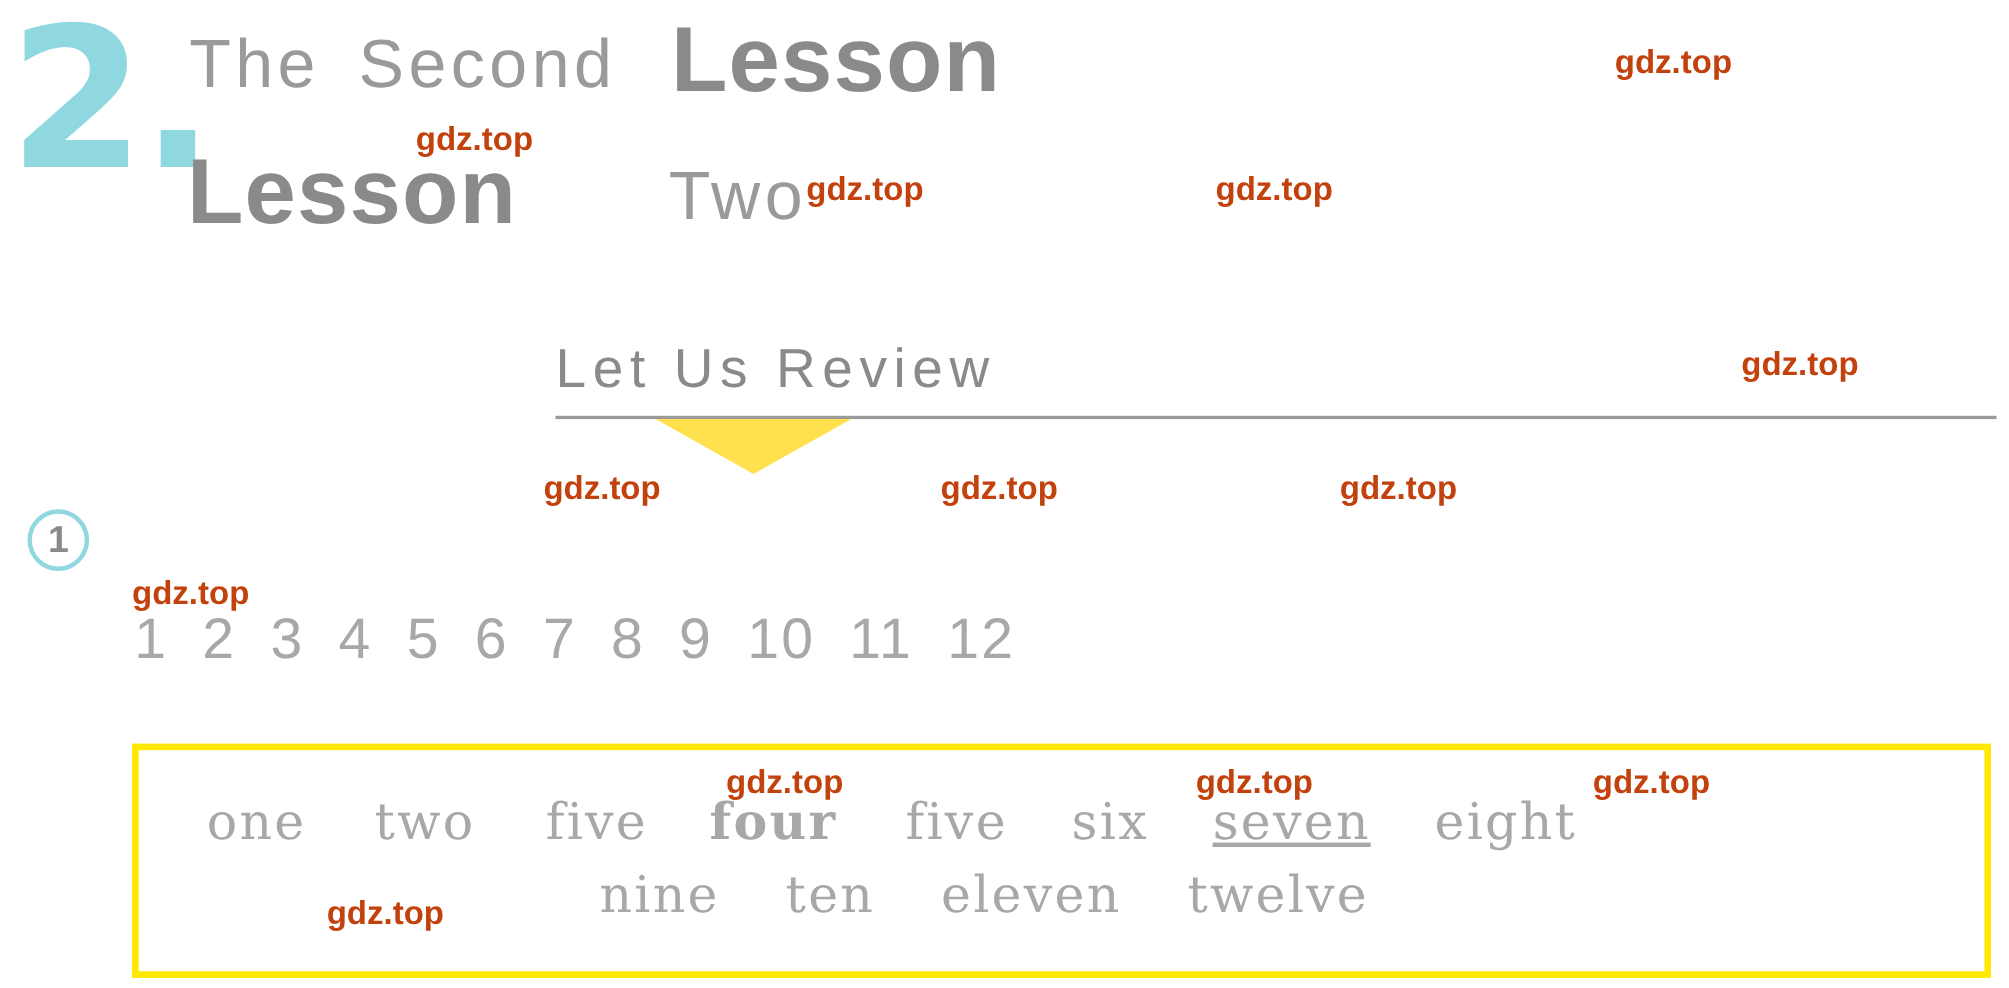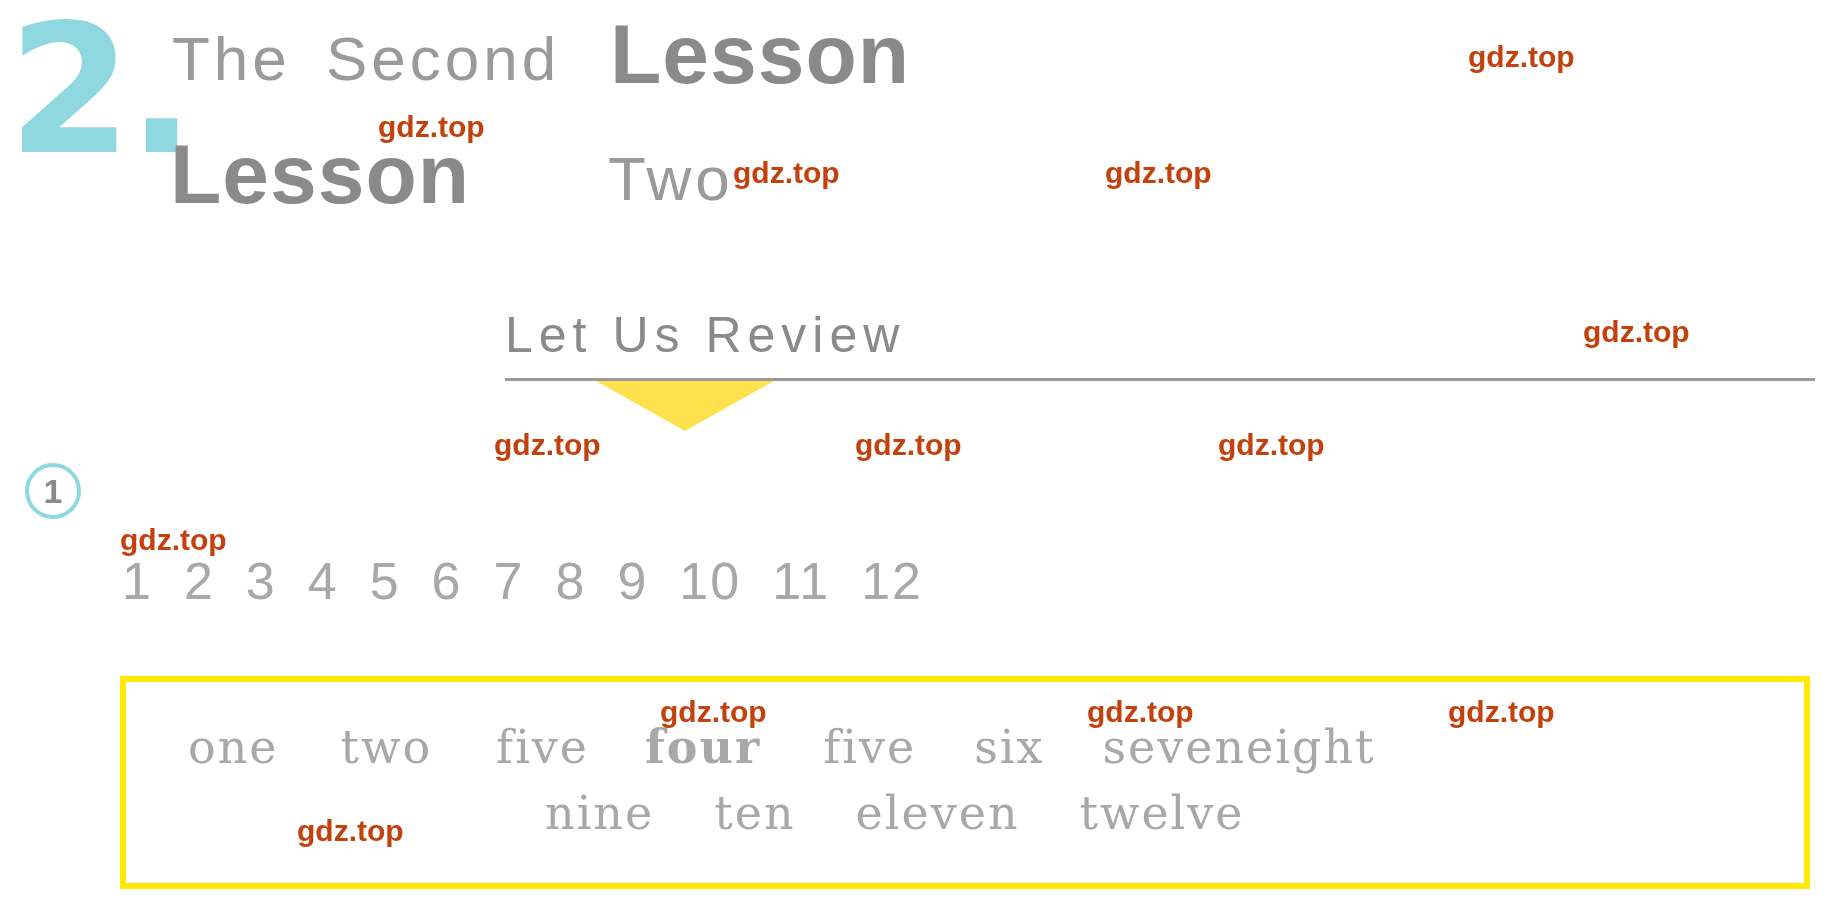--- a/index.html
+++ b/index.html
@@ -210,21 +210,21 @@
   <div class="review-rule"></div>
   <div class="review-tri"></div>
 
   <div class="ex-circle">
     <span>1</span>
   </div>
 
   <div class="digits"><span>1</span><span>2</span><span>3</span><span>4</span><span>5</span><span>6</span><span>7</span><span>8</span><span>9</span><span>10</span><span>11</span><span>12</span></div>
 
   <div class="word-box"></div>
-  <div class="word-row word-row-1"><span style="margin-right: 62px;">one</span><span style="margin-right: 64px;">two</span><span style="margin-right: 56px;">five</span><span style="margin-right: 62px; font-weight: bold;">four</span><span style="margin-right: 58px;">five</span><span style="margin-right: 58px;">six</span><span style="">seven</span><span style="margin-right: 0px;">eight</span></div>
+  <div class="word-row word-row-1"><span style="margin-right: 62px;">one</span><span style="margin-right: 64px;">two</span><span style="margin-right: 56px;">five</span><span style="margin-right: 62px; font-weight: bold;">four</span><span style="margin-right: 58px;">five</span><span style="margin-right: 58px;">six</span><span style="margin-right: 58px; text-decoration: underline;">seven</span><span style="margin-right: 0px;">eight</span></div>
   <div class="word-row word-row-2"><span style="margin-right: 60px;">nine</span><span style="margin-right: 60px;">ten</span><span style="margin-right: 60px;">eleven</span><span style="margin-right: 0px;">twelve</span></div>
 
   <div id="watermark-layer">
       <div class="wm" style="left: 1468px; top: 42px;">gdz.top</div>
       <div class="wm" style="left: 378px; top: 112px;">gdz.top</div>
       <div class="wm" style="left: 733px; top: 158px;">gdz.top</div>
       <div class="wm" style="left: 1105px; top: 158px;">gdz.top</div>
       <div class="wm" style="left: 1583px; top: 317px;">gdz.top</div>
       <div class="wm" style="left: 494px; top: 430px;">gdz.top</div>
       <div class="wm" style="left: 855px; top: 430px;">gdz.top</div>

